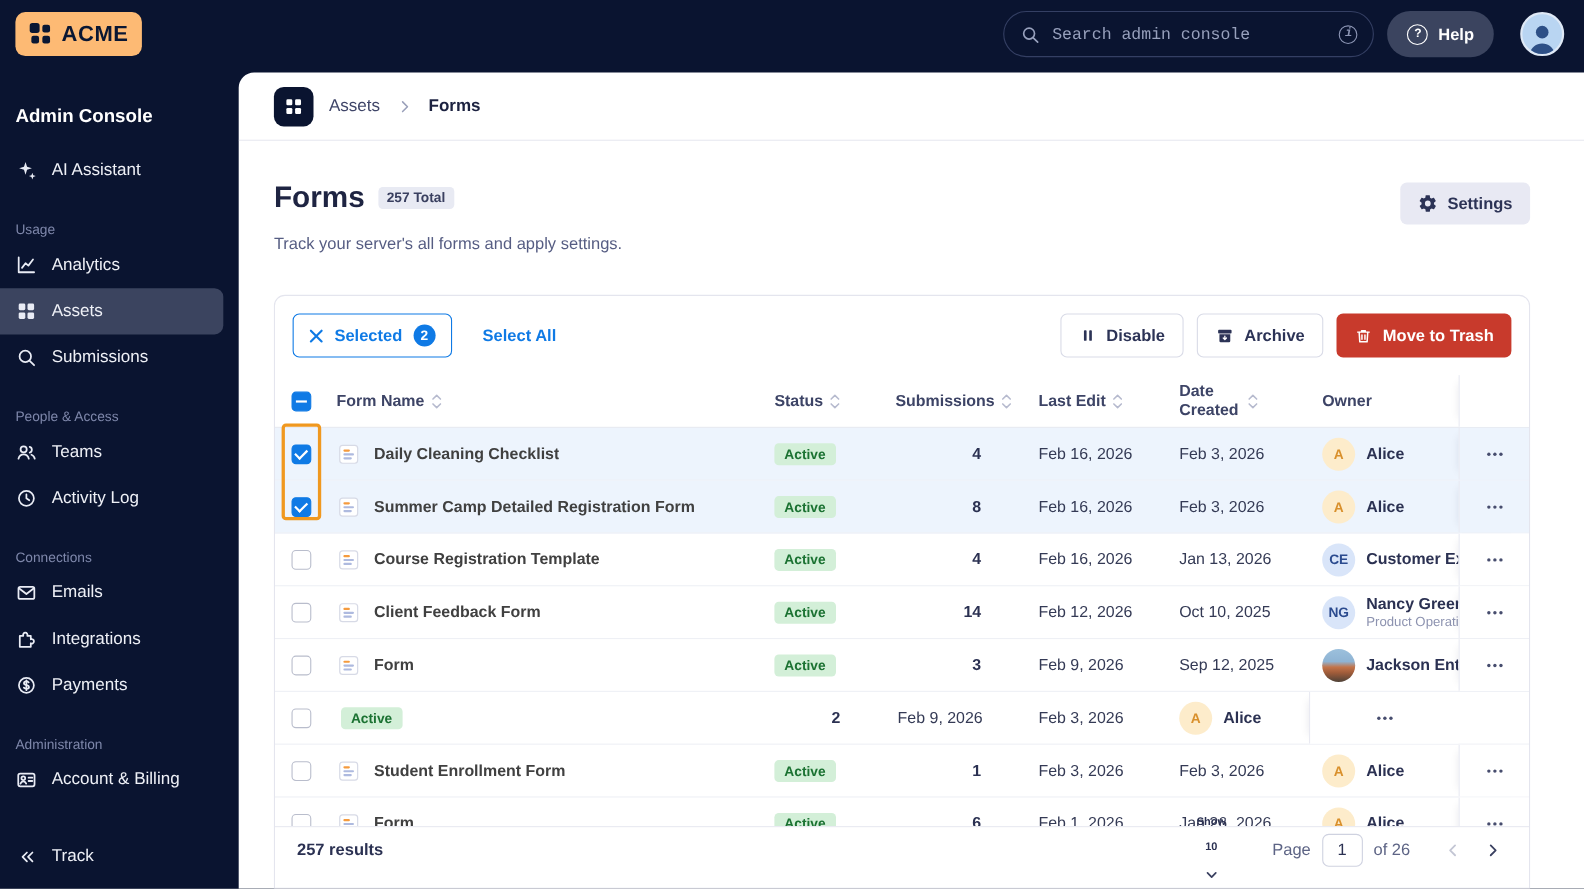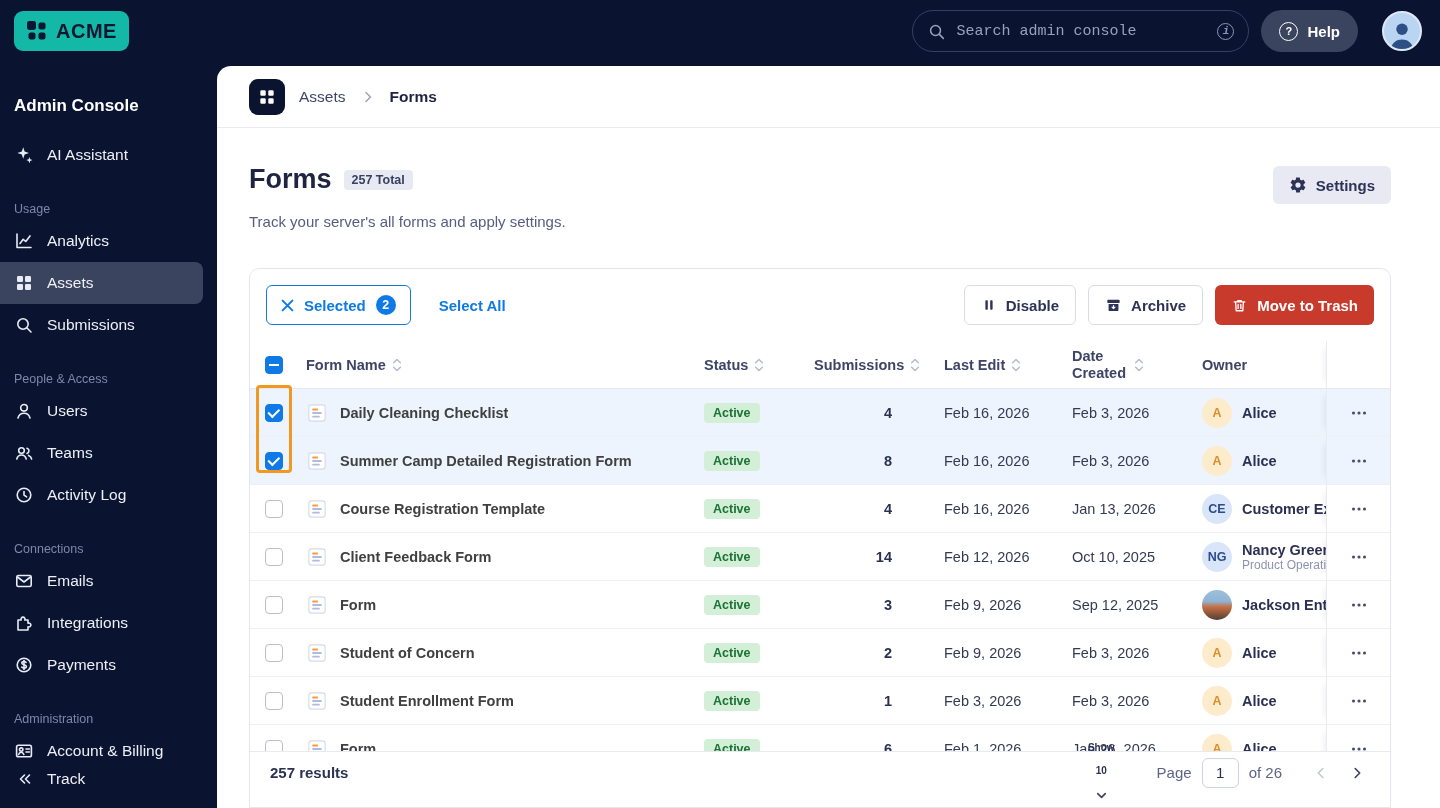--- a/index.html
+++ b/index.html
@@ -7,21 +7,21 @@
   body {
     font-family:"Liberation Sans","DejaVu Sans",sans-serif;
     background:#0a1430; color:#2b3152; position:relative;
   }
   svg { display:block; }
   .st { fill:none; stroke:currentColor; stroke-width:1.6; stroke-linecap:round; stroke-linejoin:round; }
   .fl { fill:currentColor; stroke:none; }
 
   
   .topbar { position:absolute; top:0; left:0; right:0; height:62px; display:flex; align-items:center; }
-  .logo { margin-left:14px; background:#14b8a6; border-radius:9px; height:40px; padding:0 12px; display:flex; align-items:center; gap:8px; cursor:pointer; }
+  .logo { margin-left:14px; background:#fdba74; border-radius:9px; height:40px; padding:0 12px; display:flex; align-items:center; gap:8px; cursor:pointer; }
   .logo-glyph { color:#0a1733; }
   .logo-text { font-size:20px; font-weight:800; letter-spacing:.5px; color:#0a1733; }
   .topbar-right { margin-left:auto; margin-right:18px; display:flex; align-items:center; }
   .search-pill { width:337px; height:42px; border:1px solid #343f63; border-radius:21px; display:flex; align-items:center; padding:0 14px; gap:10px; color:#98a1bd;font-family:Liberation Mono, monospace; }
   .search-pill input { flex:1; background:transparent; border:0; outline:0; color:#e8ecf7; font-size:15px; font-family:inherit; }
   .search-pill input::placeholder { color:#97a0bc; }
   .info-badge { width:17px; height:17px; border:1.4px solid #8d96b5; border-radius:50%; color:#8d96b5; font-size:11px; font-weight:700; display:flex; align-items:center; justify-content:center; cursor:pointer; flex:0 0 auto; font-style:italic; }
   .help-btn { margin-left:12px; height:42px; border-radius:21px; background:#3b445f; border:0; color:#fff; display:flex; align-items:center; gap:9px; padding:0 18px; font-size:15px; font-weight:600; font-family:inherit; cursor:pointer; }
   .help-q { width:19px; height:19px; border:1.6px solid #fff; border-radius:50%; display:flex; align-items:center; justify-content:center; font-size:11px; font-weight:700; }
   .avatar { margin-left:24px; width:40px; height:40px; border-radius:50%; background:#b9d5f2; border:2px solid #dfe9f6; display:flex; align-items:flex-end; justify-content:center; overflow:hidden; cursor:pointer; }
@@ -182,27 +182,20 @@
     <svg class="st ic" width="20" height="20" viewBox="0 0 20 20">
         <circle cx="9" cy="9" r="5.2"></circle>
         <path d="M13 13l4 4"></path>
       </svg>
     <span>Submissions</span>
   </div>
 
   <div class="sb-section">People &amp; Access</div>
   <div class="sb-item">
     <svg class="st ic" width="20" height="20" viewBox="0 0 20 20">
-        <circle cx="10" cy="6.8" r="3.3"></circle>
-        <path d="M4 17c.9-3.2 3.2-4.8 6-4.8s5.1 1.6 6 4.8"></path>
-      </svg>
-    <span>Users</span>
-  </div>
-  <div class="sb-item">
-    <svg class="st ic" width="20" height="20" viewBox="0 0 20 20">
         <circle cx="7.5" cy="7.5" r="2.8"></circle>
         <path d="M2.8 16c.7-2.7 2.4-4 4.7-4s4 1.3 4.7 4"></path>
         <path d="M13 5.2a2.7 2.7 0 0 1 0 5.2"></path>
         <path d="M14.6 12.4c1.6.5 2.6 1.7 3 3.6"></path>
       </svg>
     <span>Teams</span>
   </div>
   <div class="sb-item">
     <svg class="st ic" width="20" height="20" viewBox="0 0 20 20">
         <circle cx="10" cy="10" r="6.8"></circle>
@@ -555,29 +548,20 @@
                   </g>
                 </svg>
               </button>
             </div>
         </div>
 
         <div class="trow">
           <div class="cell c-check">
               <span class="cb"></span>
             </div>
-          <div class="cell c-name">
-            <svg width="22" height="22" viewBox="0 0 20 20">
-                <rect x="2.6" y="2.6" width="14.8" height="14.8" rx="2.4" fill="#fff" stroke="#d7dae6"></rect>
-                <rect x="5.6" y="6" width="5.4" height="1.8" rx=".9" fill="#f59b3e"></rect>
-                <rect x="5.6" y="9.2" width="8.8" height="1.8" rx=".9" fill="#aebadf"></rect>
-                <rect x="5.6" y="12.4" width="7" height="1.8" rx=".9" fill="#aebadf"></rect>
-              </svg>
-            <span class="fname">Student of Concern</span>
-          </div>
           <div class="cell c-status">
               <span class="badge-active">Active</span>
             </div>
           <div class="cell c-subs">2</div>
           <div class="cell c-edit">Feb 9, 2026</div>
           <div class="cell c-created">Feb 3, 2026</div>
           <div class="cell c-owner">
             <span class="av av-orange">A</span>
             <div class="oinfo">
                 <div class="oname">Alice</div>

